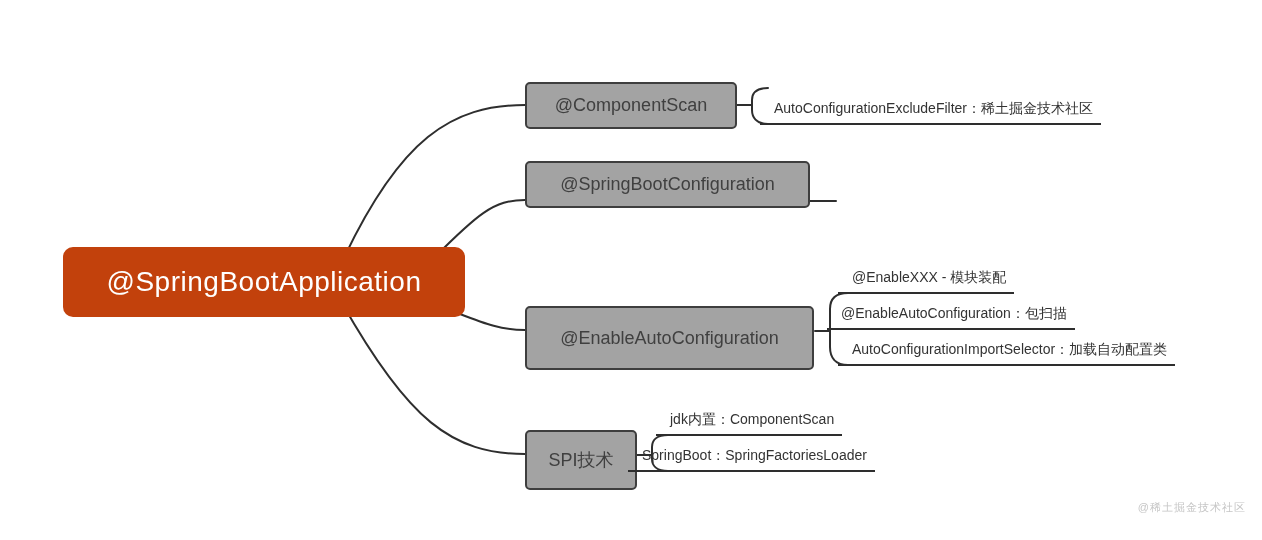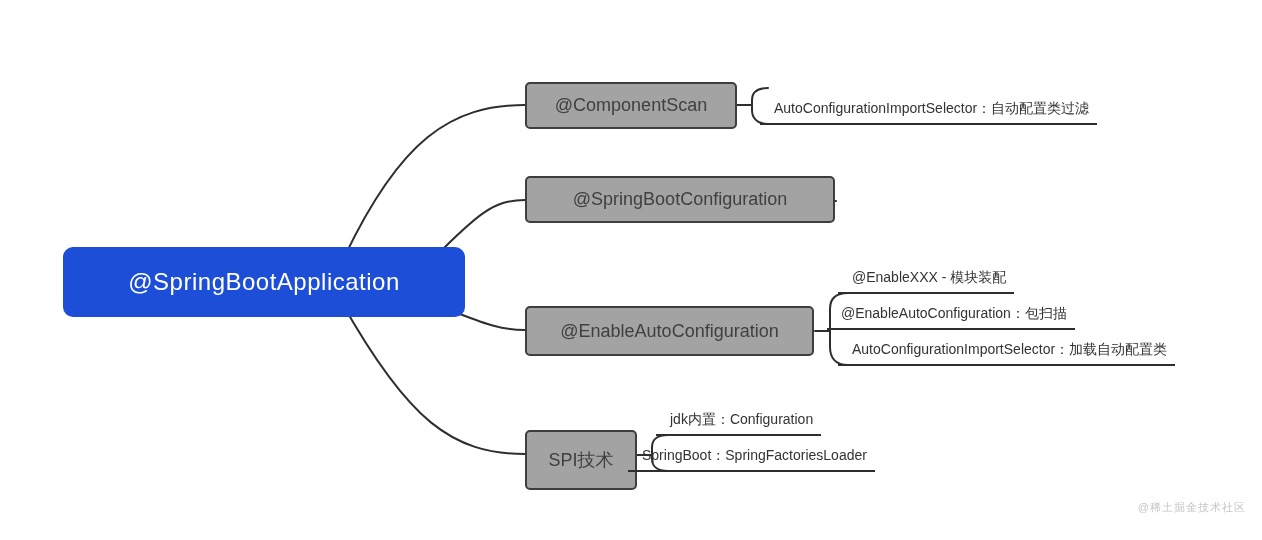--- a/index.html
+++ b/index.html
@@ -8,35 +8,35 @@
     width:1262px;height:540px;
     background:#ffffff;
     overflow:hidden;
     font-family:"Liberation Sans","DejaVu Sans",sans-serif;
   }
   .connectors{position:absolute;left:0;top:0;z-index:1;}
   .connectors path{fill:none;stroke:#2e2e2e;stroke-width:2;stroke-linecap:round;}
 
   .root-node{
     position:absolute;left:63px;top:247px;width:402px;height:70px;
-    background:#1d4ed8;border-radius:10px;
+    background:#c2410c;border-radius:10px;
     display:flex;align-items:center;justify-content:center;
-    color:#ffffff;font-size:24px;letter-spacing:.5px;
+    color:#ffffff;font-size:28px;letter-spacing:.5px;
     z-index:2;box-sizing:border-box;
   }
   .branch-node{
     position:absolute;
     background:#a3a3a3;border:2px solid #3e3e3e;border-radius:5px;
     display:flex;align-items:center;justify-content:center;
     color:#404040;font-size:18px;
     z-index:2;box-sizing:border-box;white-space:nowrap;
   }
   .node-b1{left:525px;top:82px;width:212px;height:47px;}
-  .node-b2{left:525px;top:176px;width:310px;height:47px;}
-  .node-b3{left:525px;top:306px;width:289px;height:50px;}
+  .node-b2{left:525px;top:161px;width:285px;height:47px;}
+  .node-b3{left:525px;top:306px;width:289px;height:64px;}
   .node-b4{left:525px;top:430px;width:112px;height:60px;}
 
   .leaf{
     position:absolute;z-index:2;
     white-space:nowrap;
     font-size:14px;color:#333333;
     height:20px;line-height:20px;
     padding:0 8px 5px 14px;
     border-bottom:2px solid #2e2e2e;
   }
@@ -78,25 +78,25 @@
     <path d="M 668 435 C 656 435, 652 441, 652 447 L 652 459 C 652 465, 656 471, 668 471"></path>
   </svg>
 
   <div class="root-node">@SpringBootApplication</div>
 
   <div class="branch-node node-b1">@ComponentScan</div>
   <div class="branch-node node-b2">@SpringBootConfiguration</div>
   <div class="branch-node node-b3">@EnableAutoConfiguration</div>
   <div class="branch-node node-b4">SPI技术</div>
 
-  <div class="leaf leaf-b1-1">AutoConfigurationImportSelector：自动配置类过滤</div>
+  <div class="leaf leaf-b1-1">AutoConfigurationExcludeFilter：稀土掘金技术社区</div>
 
 
   <div class="leaf leaf-b3-0">@EnableXXX - 模块装配</div>
   <div class="leaf leaf-b3-1">@EnableAutoConfiguration：包扫描</div>
   <div class="leaf leaf-b3-2">AutoConfigurationImportSelector：加载自动配置类</div>
 
-  <div class="leaf leaf-b4-0">jdk内置：Configuration</div>
+  <div class="leaf leaf-b4-0">jdk内置：ComponentScan</div>
   <div class="leaf leaf-b4-1">SpringBoot：SpringFactoriesLoader</div>
 
   <div class="watermark">@稀土掘金技术社区</div>
 
 </div>
 
 </body></html>

